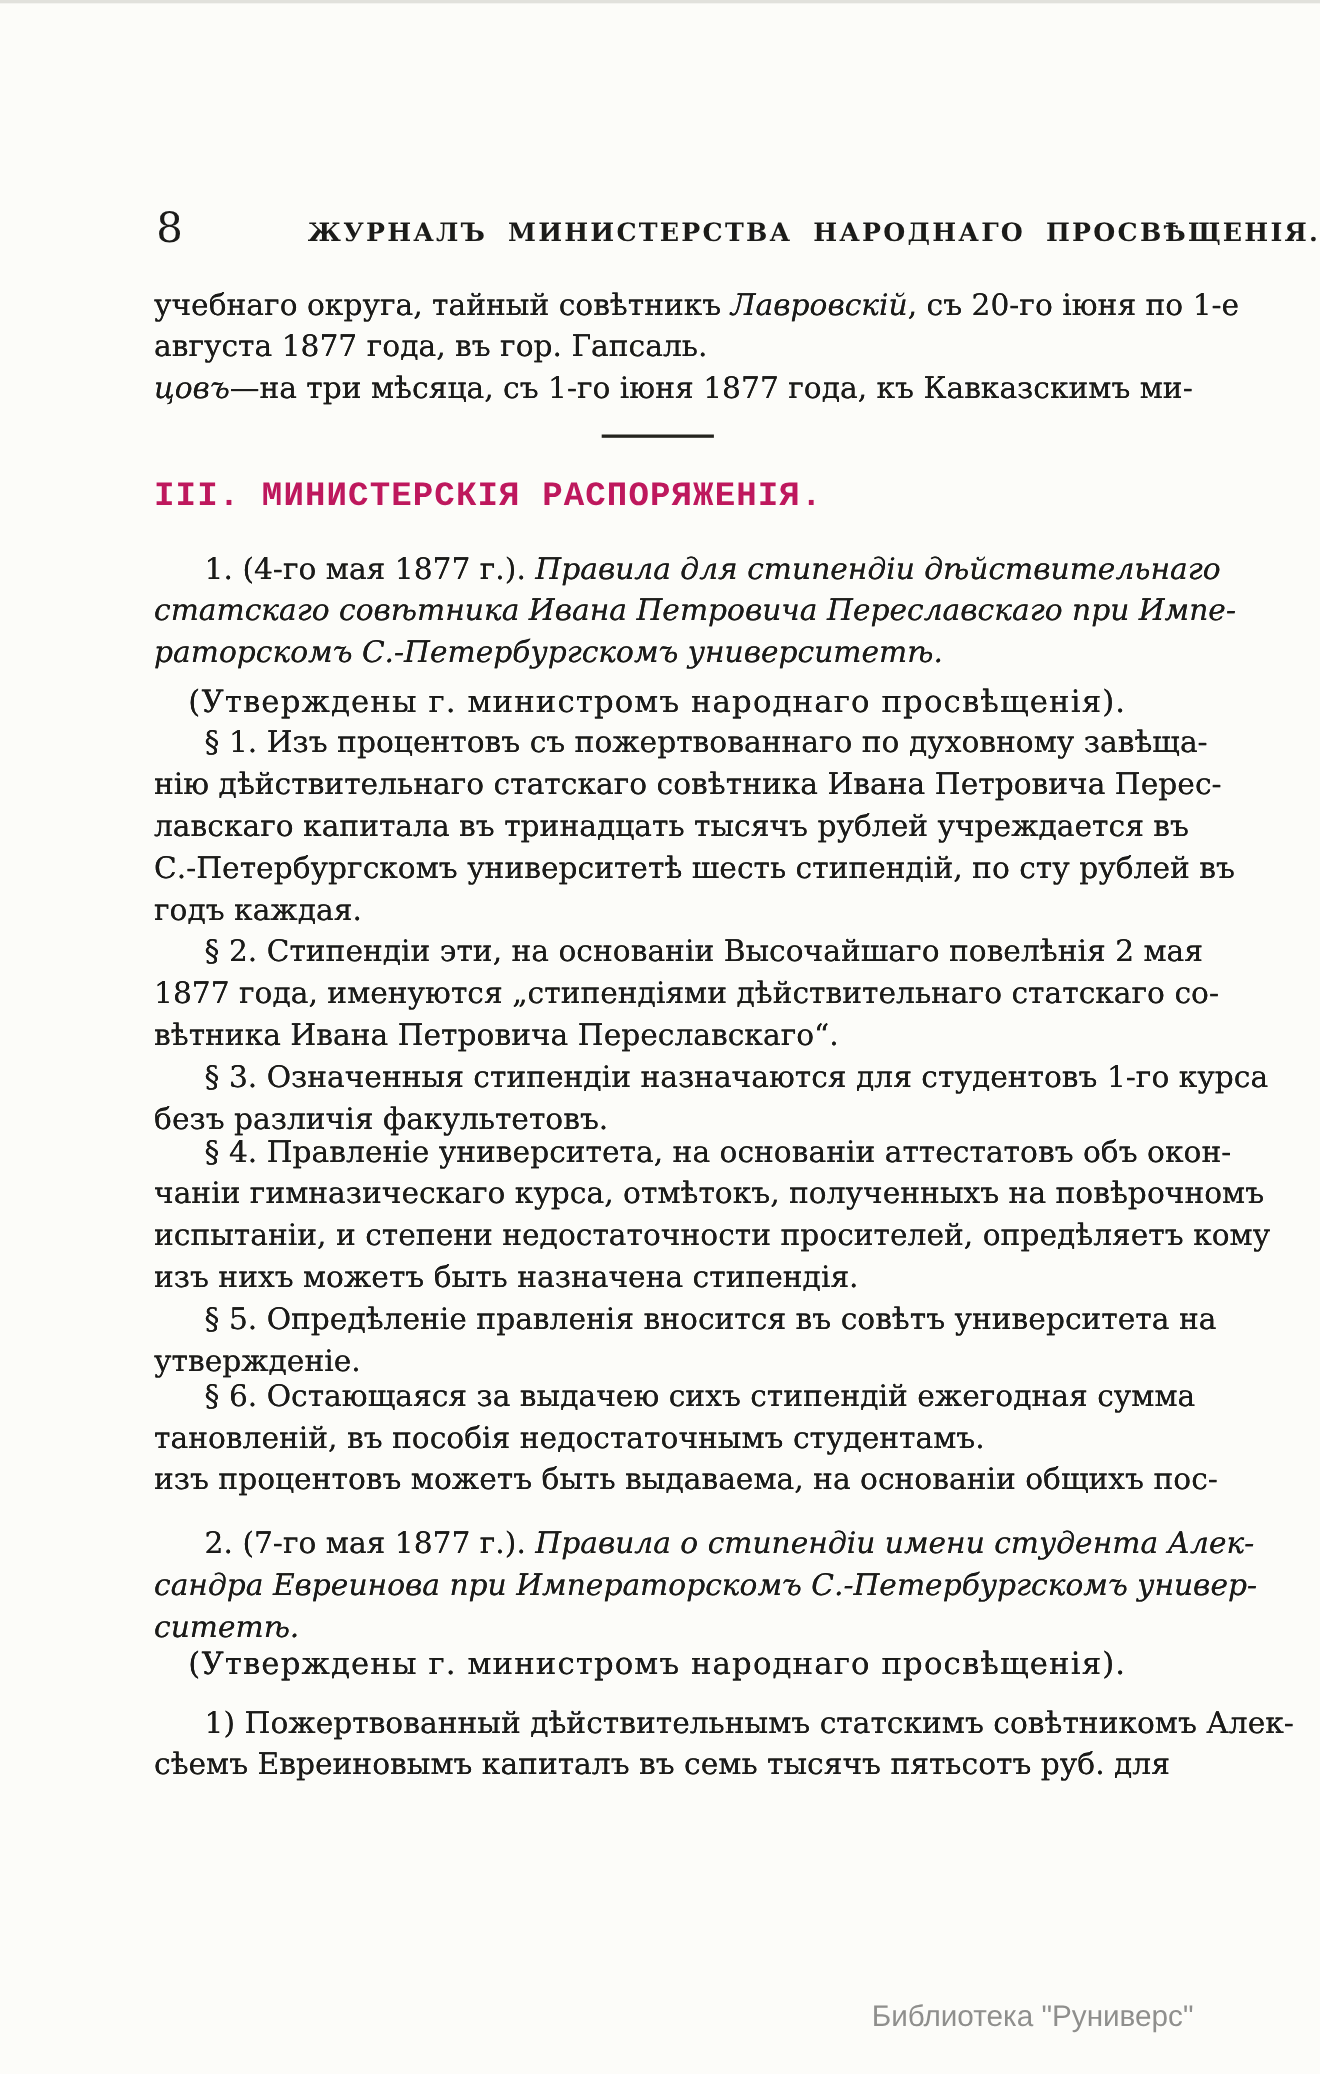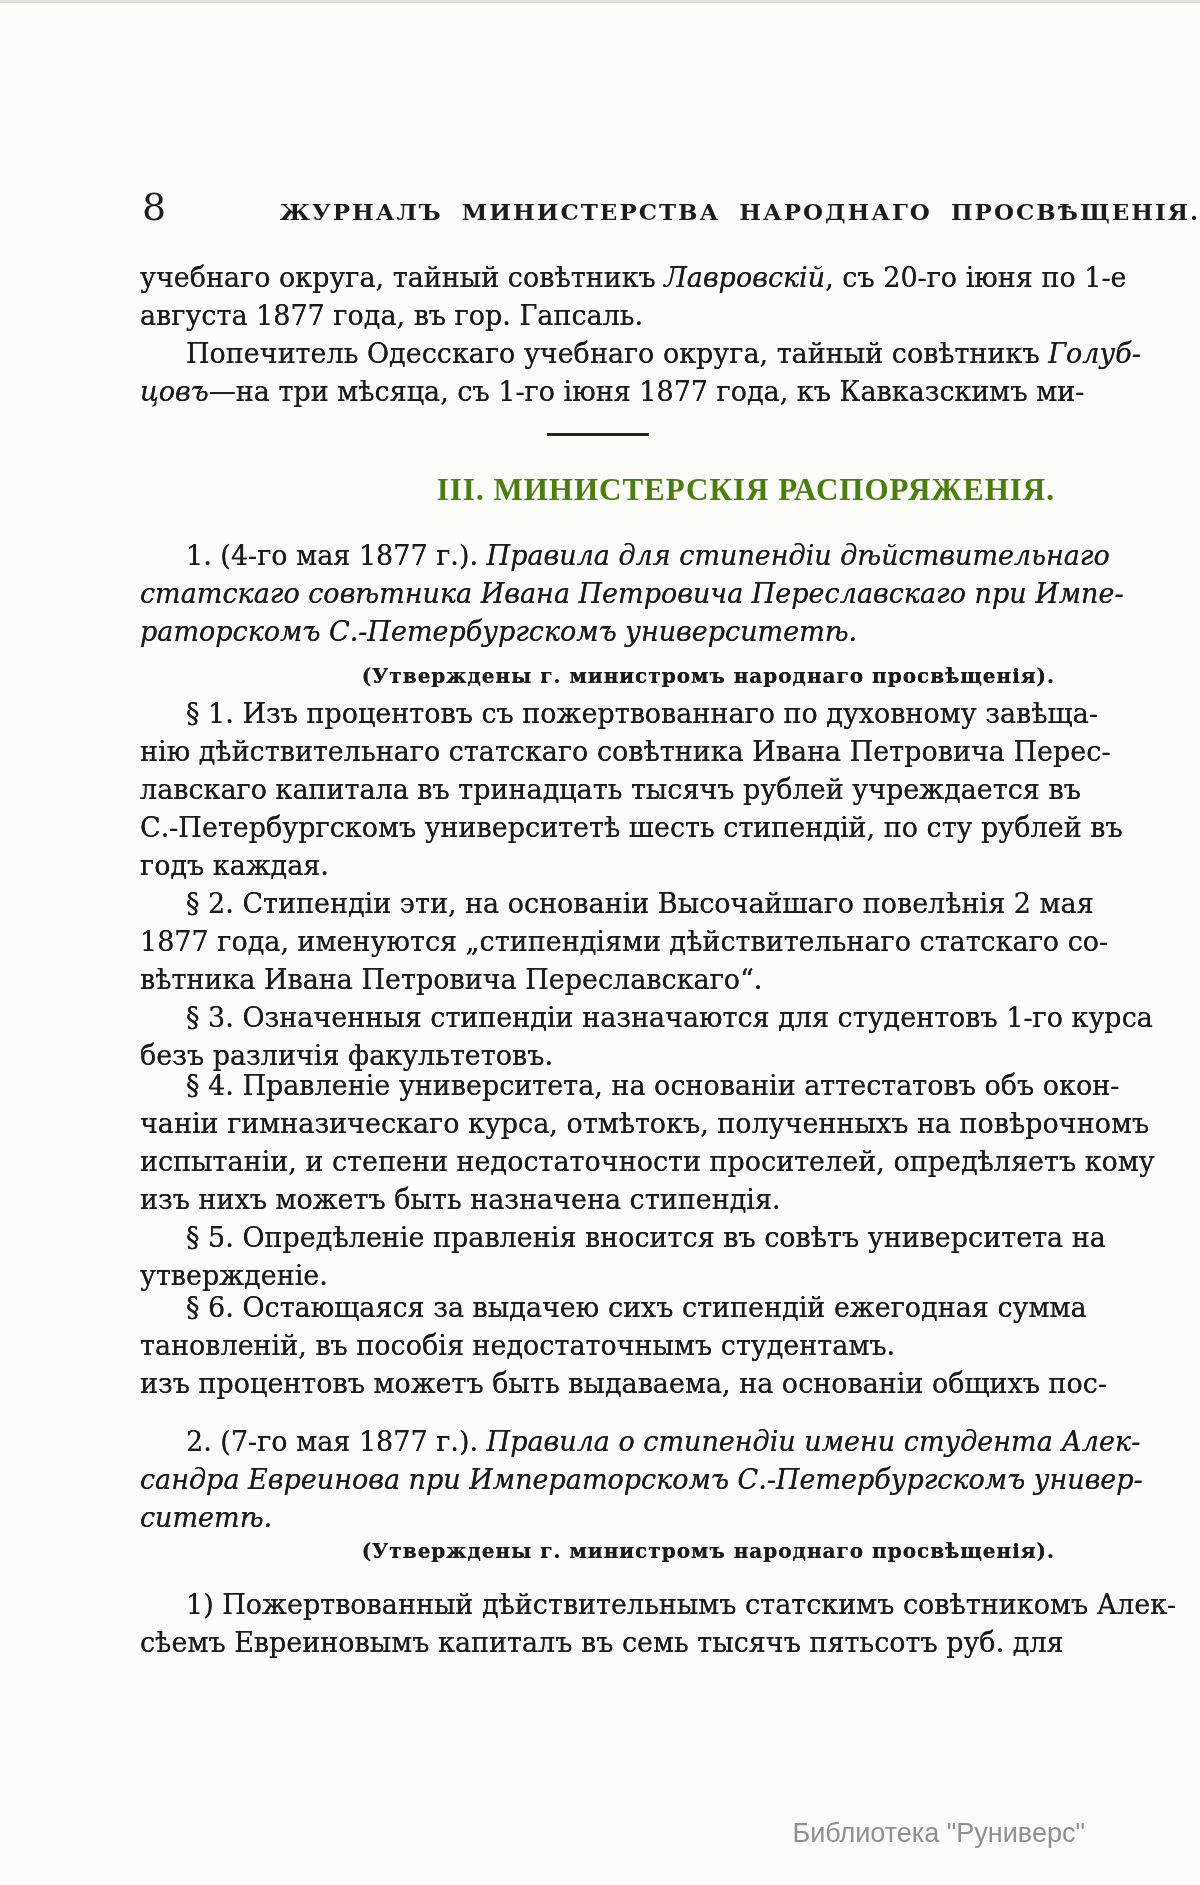--- a/index.html
+++ b/index.html
@@ -29,28 +29,28 @@
     position:absolute;left:140px;top:259px;width:915px;
   }
   .para{font-size:27px;line-height:38px;text-shadow:0 0 .4px currentColor;}
   .line{white-space:nowrap;text-align:justify;text-align-last:justify;}
   .line.last{text-align-last:left;}
   .line.indent{text-indent:46px;}
   .line i{font-style:italic;}
   .rule-wrap{margin-top:22px;height:3px;}
   .rule{width:102px;height:3px;background:#24241f;margin:0 auto;}
   .section-heading{
-    margin:34px 0 0;text-align:right;
-    font-family:Liberation Serif, serif;
+    margin:34px 0 0;text-align:left;
+    font-family:Liberation Mono, monospace;
     font-weight:bold;font-size:31px;line-height:40px;
-    letter-spacing:1px;color:#4d7c0f;
+    letter-spacing:1px;color:#be185d;
   }
   .center-note{
-    text-align:right;height:28px;
-    font-weight:bold;font-size:20px;line-height:28px;
+    text-align:center;height:28px;
+    font-weight:normal;font-size:28px;line-height:28px;
     letter-spacing:1px;text-shadow:0 0 .3px currentColor;
   }
   [data-name="item1-heading"]{margin-top:27px;}
   [data-name="approval-note-1"]{margin-top:11px;}
   [data-name="para-s1"]{margin-top:5px;}
   [data-name="para-s4"]{margin-top:-8px;}
   [data-name="para-s6"]{margin-top:-6px;}
   [data-name="item2-heading"]{margin-top:20px;}
   [data-name="approval-note-2"]{margin-top:0;}
   [data-name="para-donation"]{margin-top:21px;}
@@ -66,21 +66,20 @@
 <div class="page" data-name="scanned-page">
   <div class="scan-top-edge" data-name="scan-edge-artifact"></div>
   <div class="page-number" data-name="page-number">8</div>
   <div class="running-title" data-name="running-title">ЖУРНАЛЪ МИНИСТЕРСТВА НАРОДНАГО ПРОСВѢЩЕНІЯ.</div>
   <div class="content" data-name="content-column">
       <div class="para" data-name="para-continuation">
         <div class="line" data-name="text-line"><span>учебнаго округа, тайный совѣтникъ </span><i>Лавровскій</i><span>, съ 20-го іюня по 1-е</span></div>
         <div class="line last" data-name="text-line"><span>августа 1877 года, въ гор. Гапсаль.</span></div>
       </div>
       <div class="para" data-name="para-golubtsov">
-        <div class="line indent" data-name="text-line"><span>Попечитель Одесскаго учебнаго округа, тайный совѣтникъ </span><i>Голуб-</i></div>
         <div class="line" data-name="text-line"><i>цовъ</i><span>—на три мѣсяца, съ 1-го іюня 1877 года, къ Кавказскимъ ми-</span></div>
       </div>
       <div class="rule-wrap" data-name="section-divider">
         <div class="rule" data-name="divider-rule"></div>
       </div>
       <h2 class="section-heading" data-name="section-heading">III. МИНИСТЕРСКІЯ РАСПОРЯЖЕНІЯ.</h2>
       <div class="para" data-name="item1-heading">
         <div class="line indent" data-name="text-line"><span>1. (4-го мая 1877 г.). </span><i>Правила для стипендіи дѣйствительнаго</i></div>
         <div class="line" data-name="text-line"><i>статскаго совѣтника Ивана Петровича Переславскаго при Импе-</i></div>
         <div class="line last" data-name="text-line"><i>раторскомъ С.-Петербургскомъ университетѣ.</i></div>

